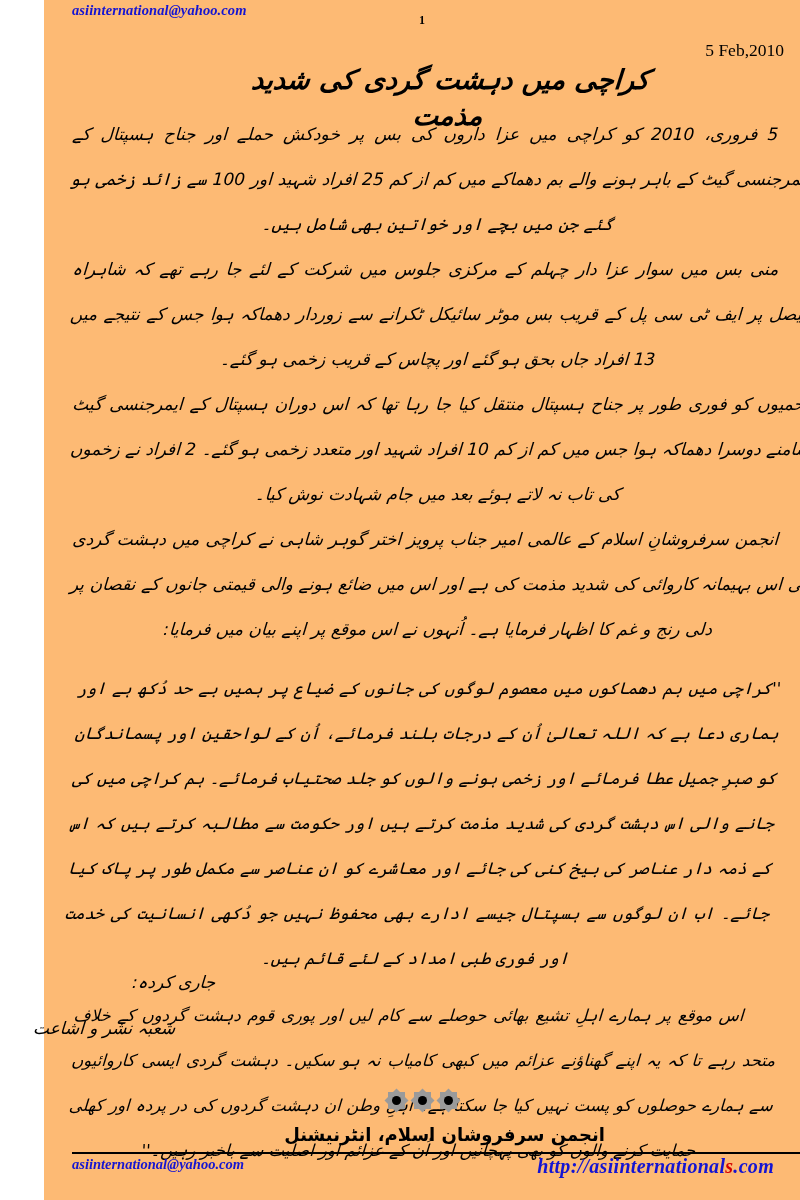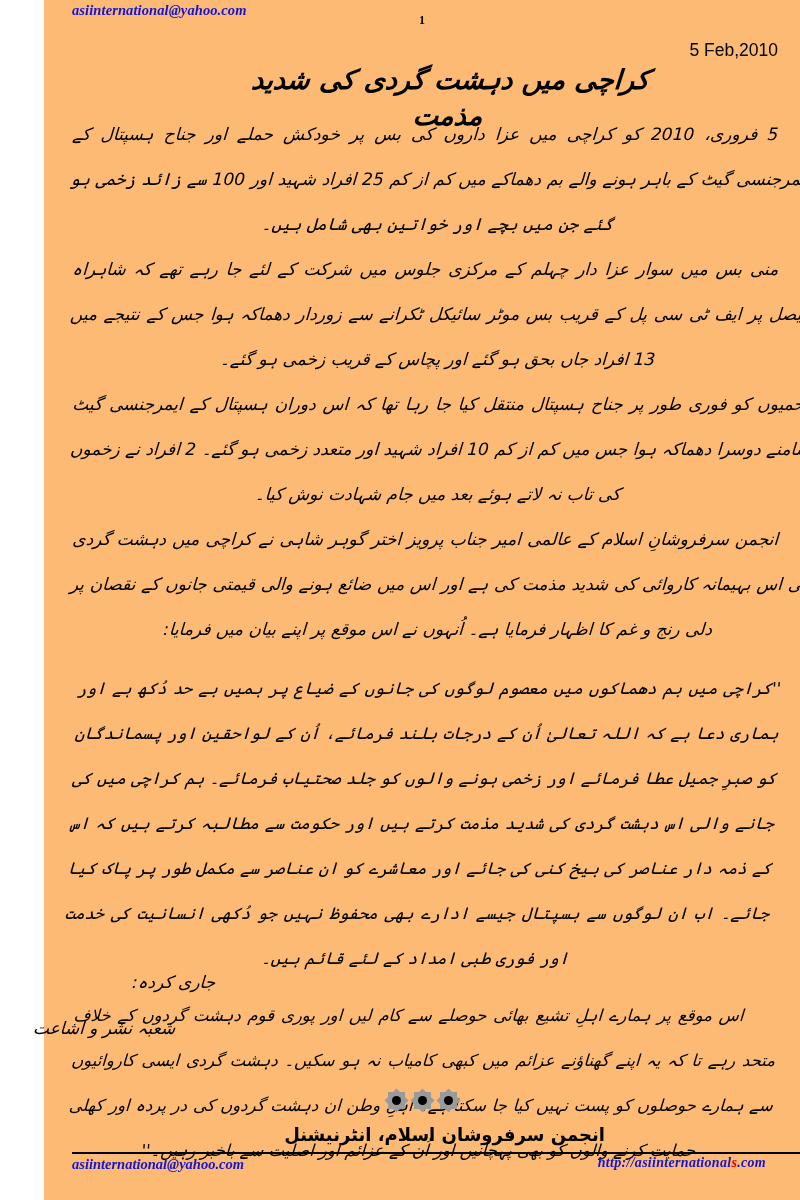--- a/index.html
+++ b/index.html
@@ -61,23 +61,23 @@
     direction: ltr;
     font-family: "Liberation Serif", serif;
     font-size: 12px;
     font-weight: bold;
     color: #000;
   }
 
   .hdr-date {
     position: absolute;
     top: 40px;
-    right: 22px;
-    direction: ltr;
-    font-family: Liberation Sans, sans-serif;
+    right: 16px;
+    direction: ltr;
+    font-family: Liberation Serif, serif;
     font-size: 17.5px;
     color: #000;
     white-space: nowrap;
   }
 
   .doc-title {
     position: absolute;
     top: 44px;
     left: 190px;
     width: 430px;
@@ -206,26 +206,26 @@
     font-family: "Liberation Serif", serif;
     font-style: italic;
     font-weight: bold;
     font-size: 14.5px;
     color: #1414d2;
     white-space: nowrap;
   }
   .footer-url {
     position: absolute;
     top: 1155px;
-    right: 34px;
-    direction: ltr;
-    font-family: "Liberation Serif", serif;
-    font-style: italic;
-    font-weight: bold;
-    font-size: 14px;
+    right: 26px;
+    direction: ltr;
+    font-family: "Liberation Serif", serif;
+    font-style: italic;
+    font-weight: bold;
+    font-size: 20px;
     color: #1414d2;
     white-space: nowrap;
     letter-spacing: 0.3px;
   }
   .footer-url .hl { color: #d30000; }
 </style>
 </head>
 <body>
 
 <div class="page">

